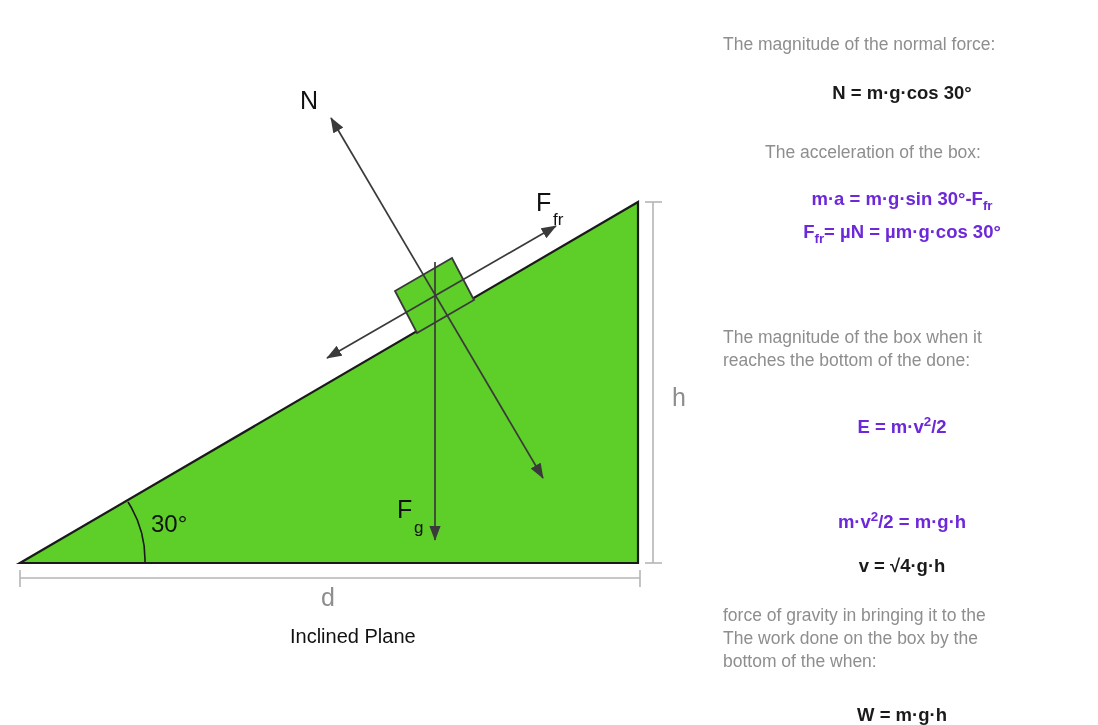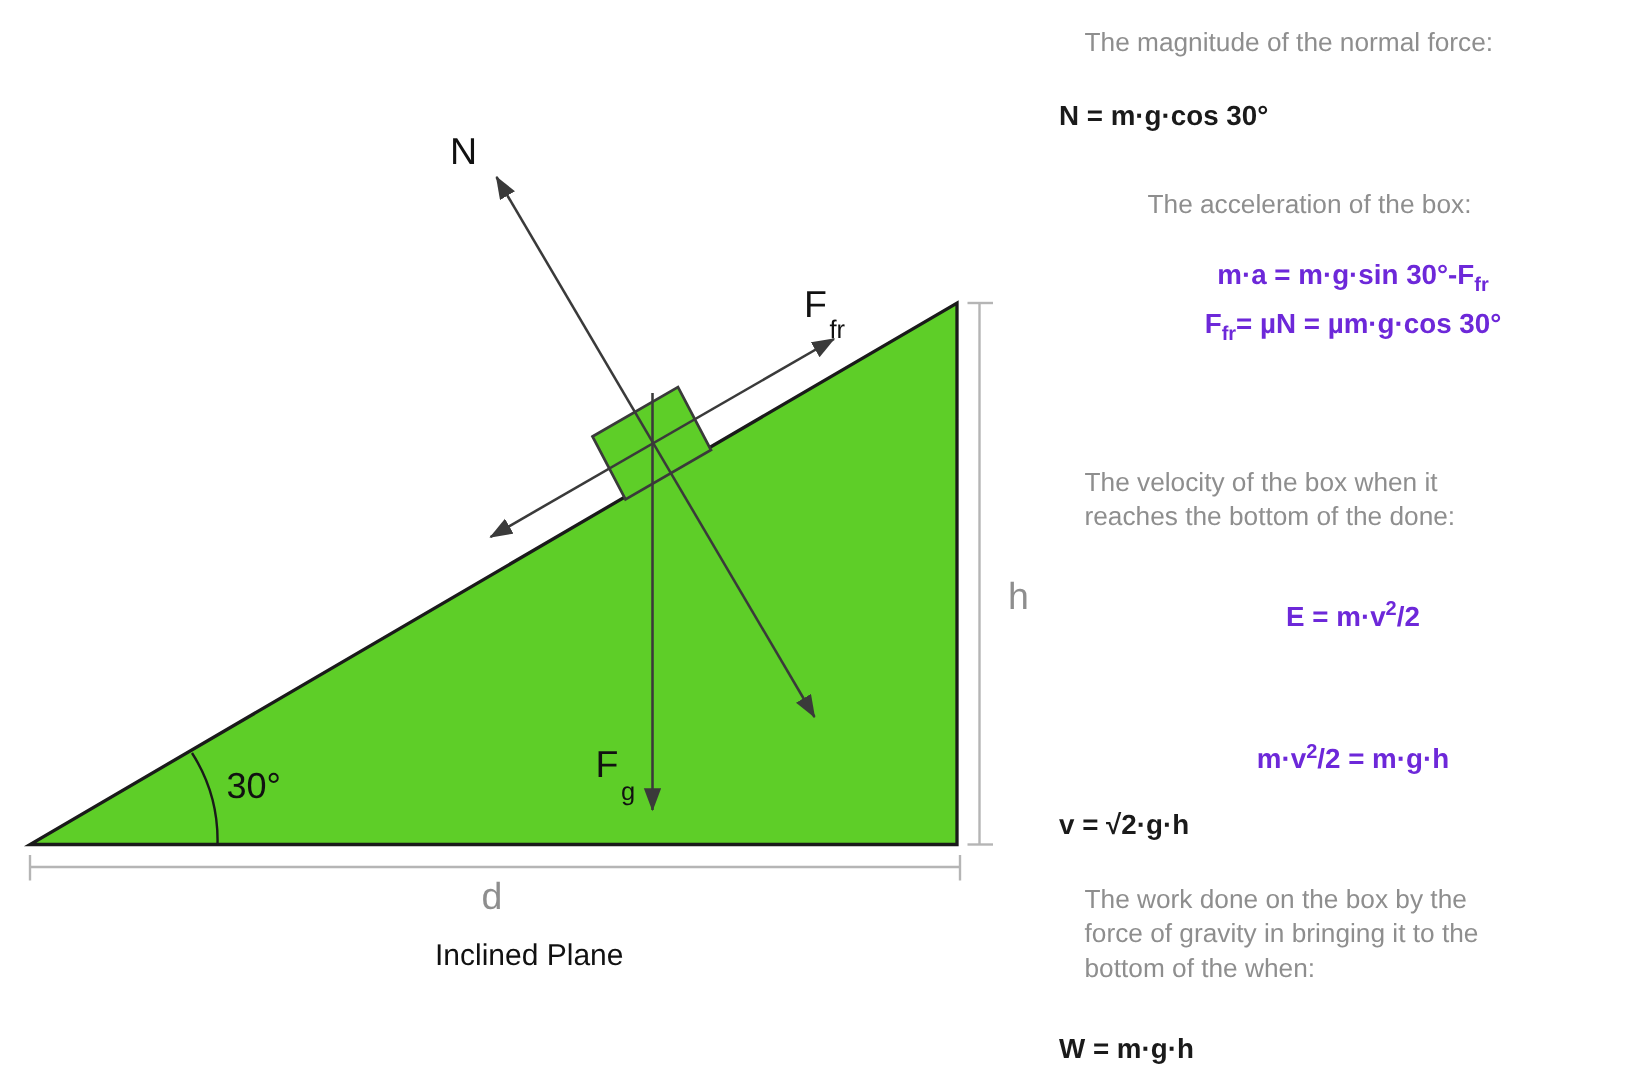--- a/index.html
+++ b/index.html
@@ -52,37 +52,38 @@
   .svg-angle {
     font-family: "Liberation Sans", sans-serif;
     font-size: 24px;
     fill: #111111;
   }
 
   
   #text-panel {
     position: absolute;
     left: 706px;
-    top: 0;
+    top: 16px;
     width: 392px;
     height: 539px;
   }
   .prose {
     position: absolute;
     left: 17px;
     width: 362px;
     color: #8e8e8e;
     font-size: 17.5px;
     line-height: 23px;
     font-family: "Liberation Sans", sans-serif;
   }
   .formula {
     position: absolute;
     left: 0;
     width: 392px;
+    text-align: center;
     color: #1a1a1a;
     font-size: 18.5px;
     line-height: 25px;
     font-weight: bold;
     font-family: "Liberation Sans", sans-serif;
   }
   .fblock {
     position: absolute;
     left: 0;
     width: 392px;
@@ -165,34 +166,34 @@
 
   <div class="prose" style="top:125px;margin-left:42px;">The acceleration of the box:</div>
 
   <div class="fblock" style="top:170px;">
     <div class="fline"><span>m·a = m·g·sin 30°-F</span><sub>fr</sub></div>
     <div class="fline"><span>F</span><sub>fr</sub><span>= µN = µm·g·cos 30°</span></div>
   </div>
 
 
   <div class="prose" style="top:310px;">
-    <div>The velocity of the box when it</div>
+    <div>The magnitude of the box when it</div>
     <div>reaches the bottom of the done:</div>
   </div>
 
   <div class="fblock" style="top:393px;">
     <div class="fline"><span>E = m·v</span><sup>2</sup><span>/2</span></div>
   </div>
 
   <div class="fblock" style="top:488px;">
     <div class="fline"><span>m·v</span><sup>2</sup><span>/2 = m·g·h</span></div>
   </div>
 
-  <div class="formula" style="top:537px;">v = √2·g·h</div>
+  <div class="formula" style="top:537px;">v = √4·g·h</div>
 
   <div class="prose" style="top:588px;">
+    <div>force of gravity in bringing it to the</div>
     <div>The work done on the box by the</div>
-    <div>force of gravity in bringing it to the</div>
     <div>bottom of the when:</div>
   </div>
 
   <div class="formula" style="top:686px;">W = m·g·h</div>
 </div>
 
 </body></html>

